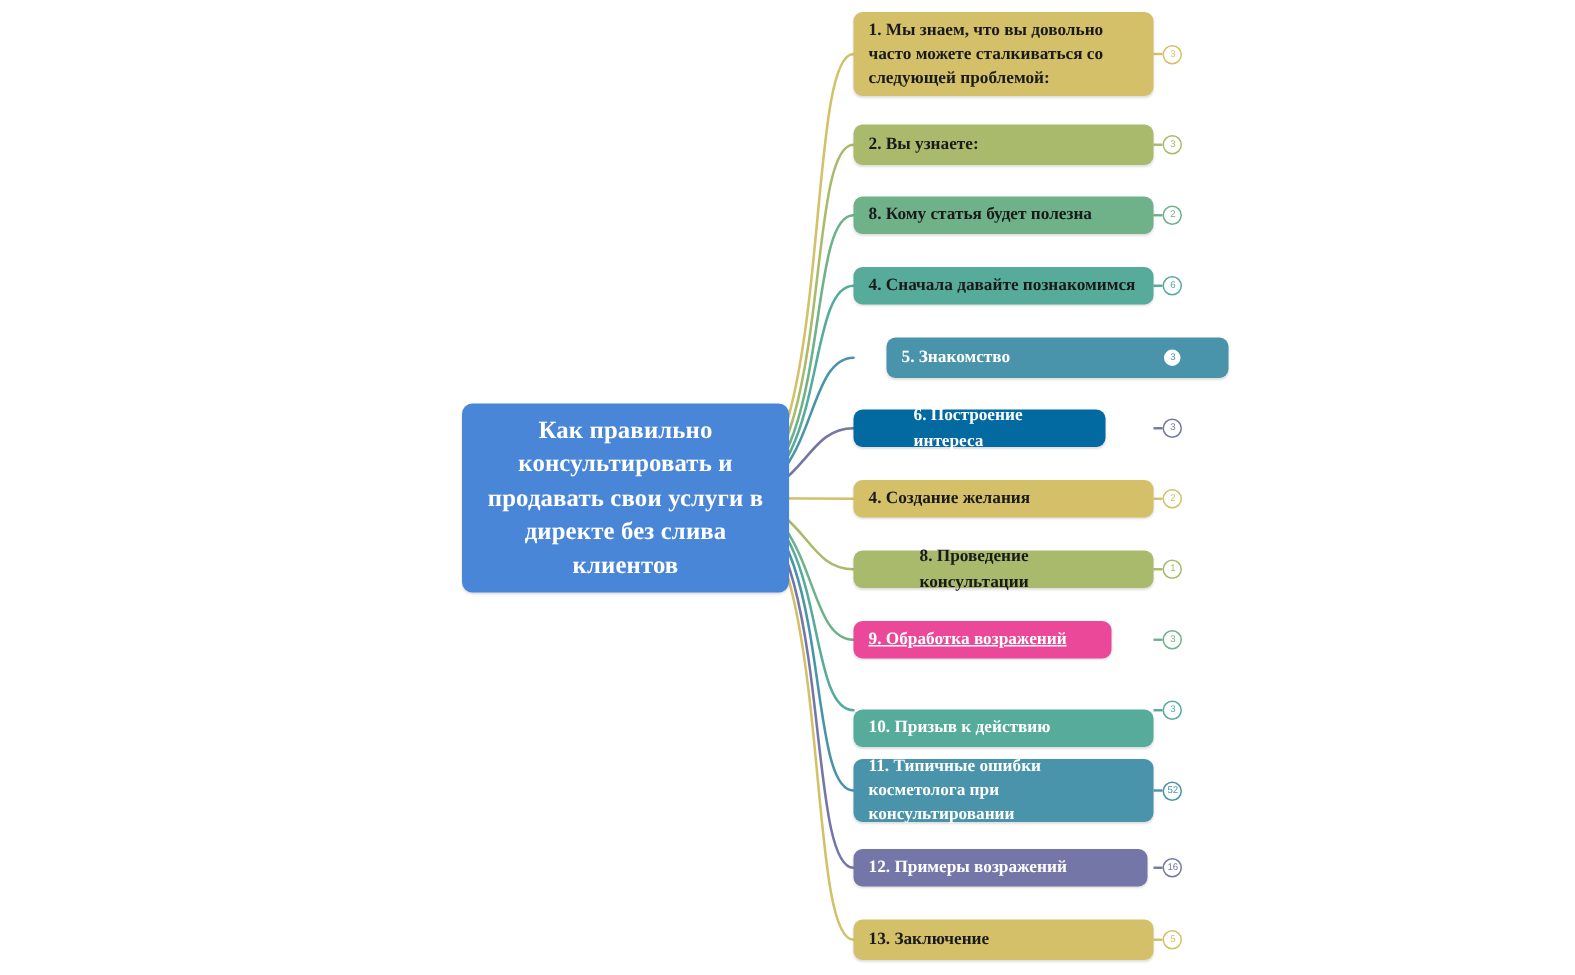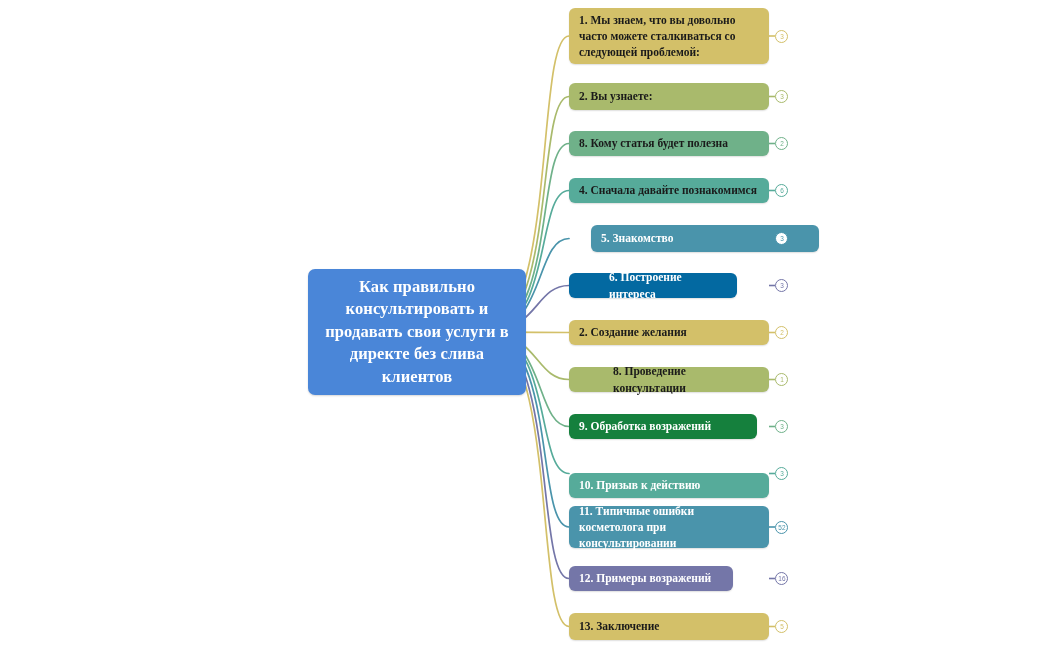--- a/index.html
+++ b/index.html
@@ -146,50 +146,50 @@
       <div class="badge" style="left: 775px; top: 232px; color: rgb(74, 148, 171);">
         <span>3</span>
       </div>
       <div class="branch-node light-text" style="left: 569px; top: 273px; width: 168px; height: 25px; background: #0369a1; color: rgb(255, 255, 255); padding-left: 40px;">
         <span>6. Построение интереса</span>
       </div>
       <div class="badge" style="left: 775px; top: 279px; color: rgb(116, 118, 168);">
         <span>3</span>
       </div>
       <div class="branch-node dark-text" style="left: 569px; top: 320px; width: 200px; height: 25px; background: rgb(211, 192, 105); color: rgb(26, 26, 26);">
-        <span>2. Создание желания</span>
+        <span>4. Создание желания</span>
       </div>
       <div class="badge" style="left: 775px; top: 326px; color: rgb(211, 192, 105);">
         <span>2</span>
       </div>
       <div class="branch-node dark-text" style="left: 569px; top: 367px; width: 200px; height: 25px; background: rgb(169, 186, 108); color: rgb(26, 26, 26); padding-left: 44px;">
         <span>8. Проведение консультации</span>
       </div>
       <div class="badge" style="left: 775px; top: 373px; color: rgb(169, 186, 108);">
         <span>1</span>
       </div>
-      <div class="branch-node light-text" style="left: 569px; top: 414px; width: 188px; height: 25px; background: #15803d; color: rgb(255, 255, 255);">
+      <div class="branch-node light-text" style="left: 569px; top: 414px; width: 172px; height: 25px; background: #ec4899; color: rgb(255, 255, 255); text-decoration: underline;">
         <span>9. Обработка возражений</span>
       </div>
       <div class="badge" style="left: 775px; top: 420px; color: rgb(111, 177, 137);">
         <span>3</span>
       </div>
       <div class="branch-node light-text" style="left: 569px; top: 461px; width: 200px; height: 25px; background: rgb(86, 171, 154); color: rgb(255, 255, 255); margin-top: 12px;">
         <span>10. Призыв к действию</span>
       </div>
       <div class="badge" style="left: 775px; top: 467px; color: rgb(86, 171, 154);">
         <span>3</span>
       </div>
       <div class="branch-node light-text" style="left: 569px; top: 506px; width: 200px; height: 42px; background: rgb(74, 148, 171); color: rgb(255, 255, 255);">
         <span>11. Типичные ошибки косметолога при консультировании</span>
       </div>
       <div class="badge" style="left: 775px; top: 520.5px; color: rgb(74, 148, 171);">
         <span>52</span>
       </div>
-      <div class="branch-node light-text" style="left: 569px; top: 566px; width: 164px; height: 25px; background: rgb(116, 118, 168); color: rgb(255, 255, 255);">
+      <div class="branch-node light-text" style="left: 569px; top: 566px; width: 196px; height: 25px; background: rgb(116, 118, 168); color: rgb(255, 255, 255);">
         <span>12. Примеры возражений</span>
       </div>
       <div class="badge" style="left: 775px; top: 572px; color: rgb(116, 118, 168);">
         <span>16</span>
       </div>
       <div class="branch-node dark-text" style="left: 569px; top: 613px; width: 200px; height: 27px; background: rgb(211, 192, 105); color: rgb(26, 26, 26);">
         <span>13. Заключение</span>
       </div>
       <div class="badge" style="left: 775px; top: 620px; color: rgb(211, 192, 105);">
         <span>5</span>

